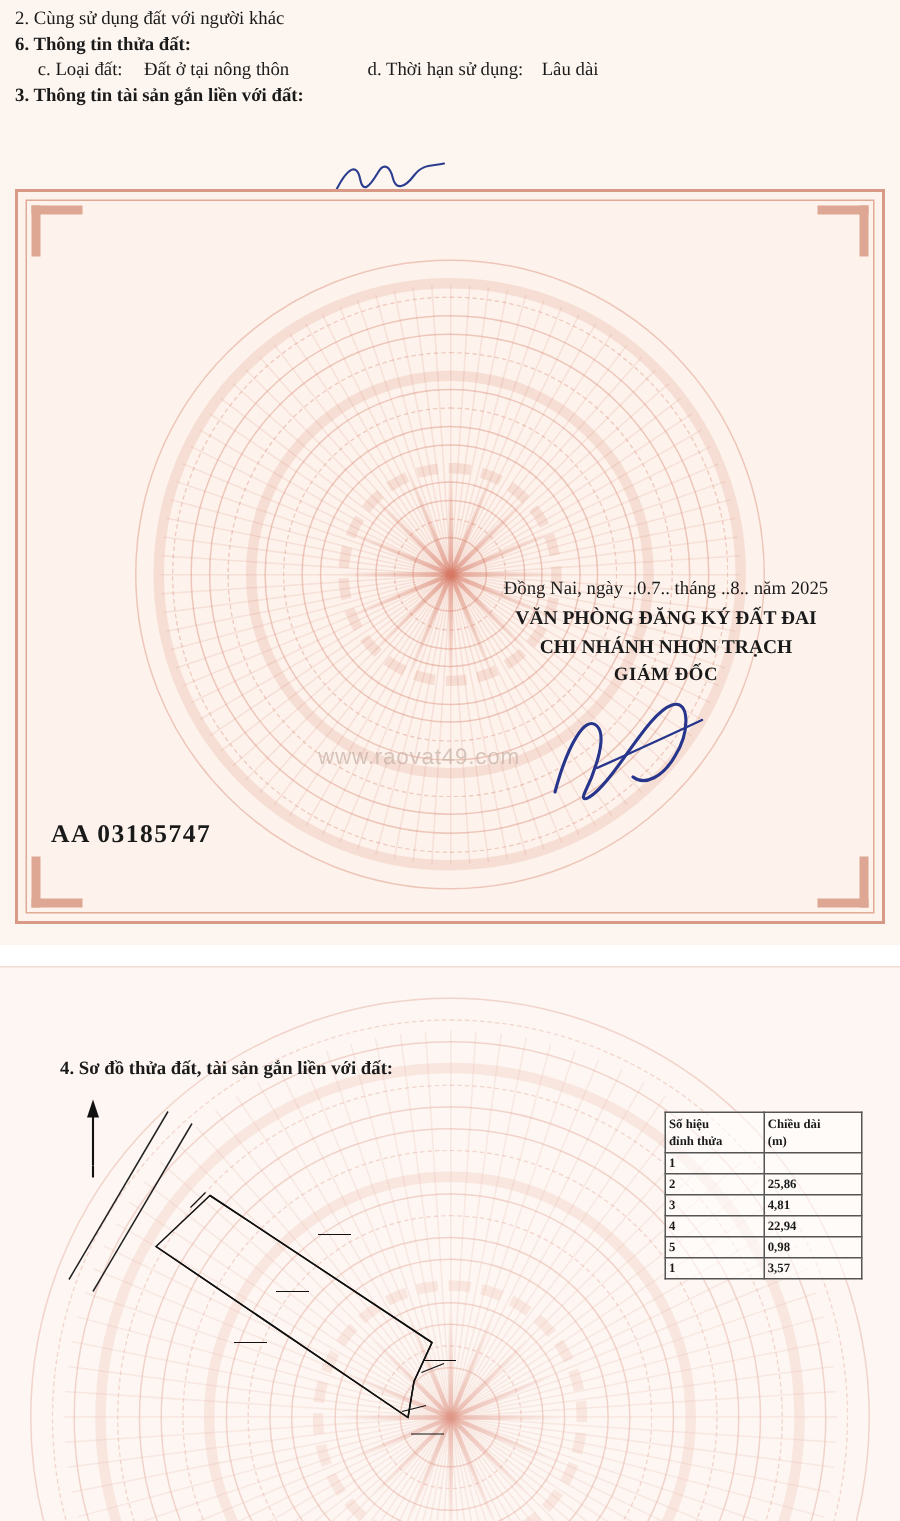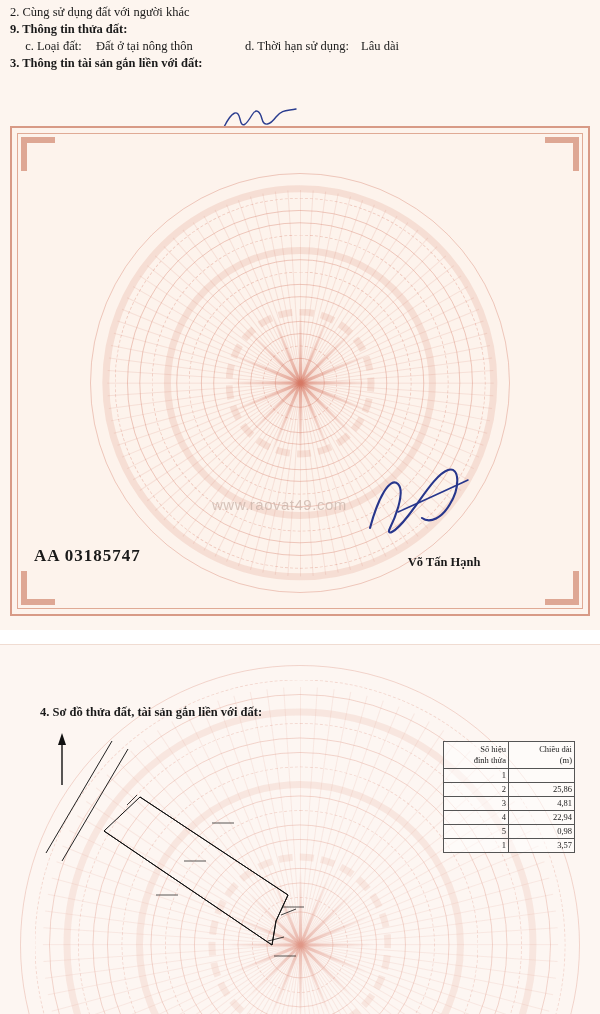--- a/index.html
+++ b/index.html
@@ -187,35 +187,35 @@
 
   .tbl {
     position:absolute; left:443px; top:96px;
     width:132px;
     border-collapse:collapse;
     font-size:8.5px;
     background:rgba(255,255,255,0.55);
   }
   .tbl td, .tbl th {
     border:1px solid #555;
-    text-align:right;
+    text-align:left;
     padding:1px 2px;
-    font-weight:normal;
+    font-weight:bold;
     line-height:11px;
   }
   .tbl th { font-size:8.5px; line-height:11px; padding:2px 2px; }
 </style>
 </head>
 <body>
 
 <div class="page-top">
 
   <div class="top-header">
     <div class="line">2. Cùng sử dụng đất với người khác</div>
-    <div class="line b">9. Thông tin thửa đất:</div>
+    <div class="line b">6. Thông tin thửa đất:</div>
     <div class="line">
       <span class="ind" style="width:12px;display:inline-block;"></span>
       <span>c. Loại đất:</span>
       <span style="display:inline-block;width:8px;"></span>
       <span>Đất ở tại nông thôn</span>
       <span style="display:inline-block;width:46px;"></span>
       <span>d. Thời hạn sử dụng:</span>
       <span style="display:inline-block;width:6px;"></span>
       <span>Lâu dài</span>
     </div>
@@ -363,28 +363,33 @@
           <div class="sp" style="transform: rotate(225deg);"></div>
           <div class="sp" style="transform: rotate(247.5deg);"></div>
           <div class="sp" style="transform: rotate(270deg);"></div>
           <div class="sp" style="transform: rotate(292.5deg);"></div>
           <div class="sp" style="transform: rotate(315deg);"></div>
           <div class="sp" style="transform: rotate(337.5deg);"></div>
         </div>
       </div>
 
     <div class="cert-body">
+      <div class="sign-block">
+        <div class="datel">Đồng Nai, ngày ..0.7.. tháng ..8.. năm 2025</div>
+        <div class="org">VĂN PHÒNG ĐĂNG KÝ ĐẤT ĐAI</div>
+        <div class="org2">CHI NHÁNH NHƠN TRẠCH</div>
+        <div class="role">GIÁM ĐỐC</div>
+      </div>
 
 
       <svg class="signature" viewBox="0 0 120 86">
         <path d="M6 70 C14 40, 26 18, 34 26 C42 34, 30 62, 26 70 C22 78, 30 76, 44 58 C58 40, 72 16, 84 12 C96 8, 96 30, 86 46 C78 60, 66 66, 58 60" fill="none" stroke="#27368c" stroke-width="2.1" stroke-linecap="round" stroke-linejoin="round"></path>
         <path d="M34 54 C52 46, 74 36, 104 22" fill="none" stroke="#27368c" stroke-width="1.6" stroke-linecap="round"></path>
       </svg>
 
-      <div class="sig-name">Võ Tấn Hạnh</div>
       <div class="serial">AA 03185747</div>
       <div class="watermark">www.raovat49.com</div>
     </div>
   </div>
 </div>
 
 <div class="page-gap"></div>
 
 <div class="page-bot">
   <div class="bot-rosette" id="rosette-bot">

